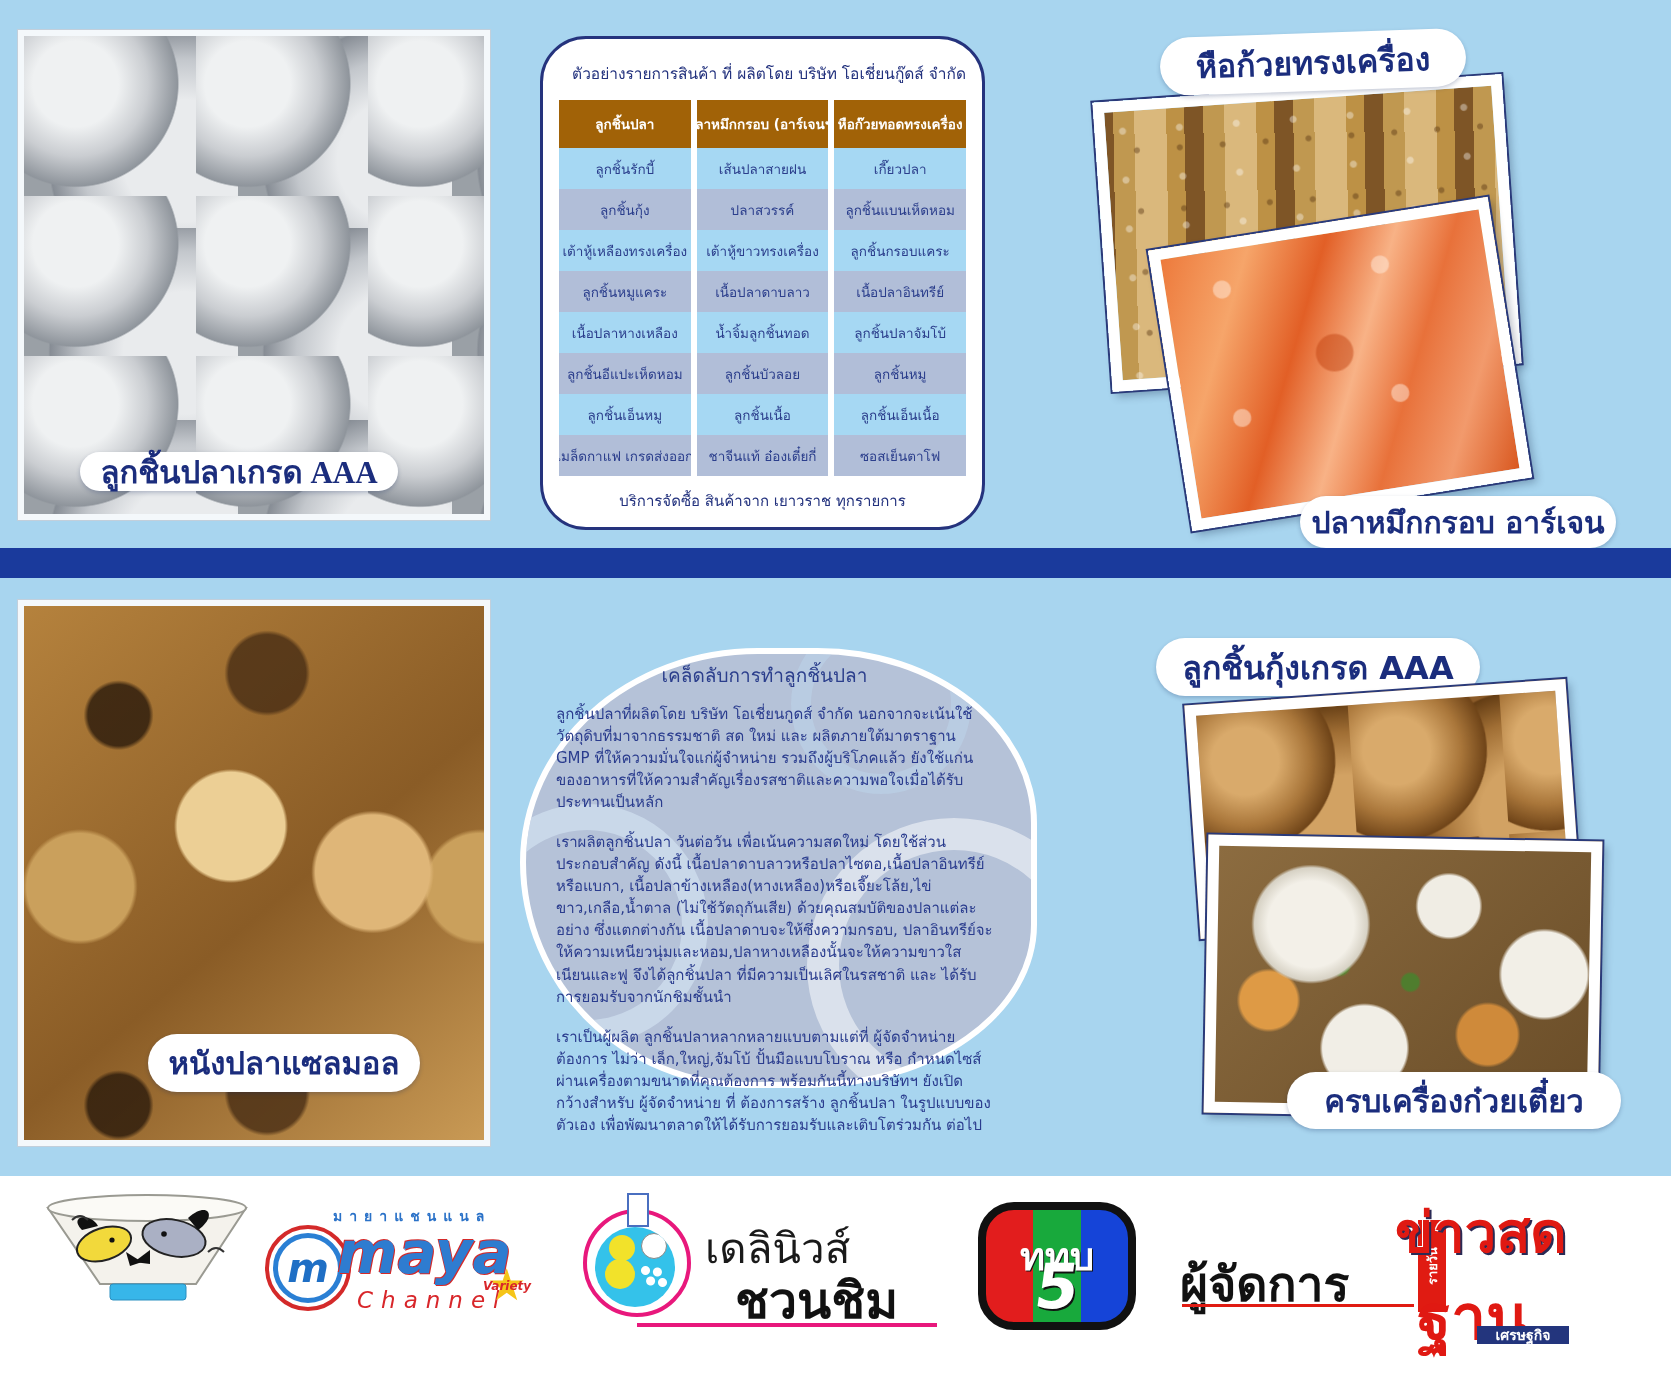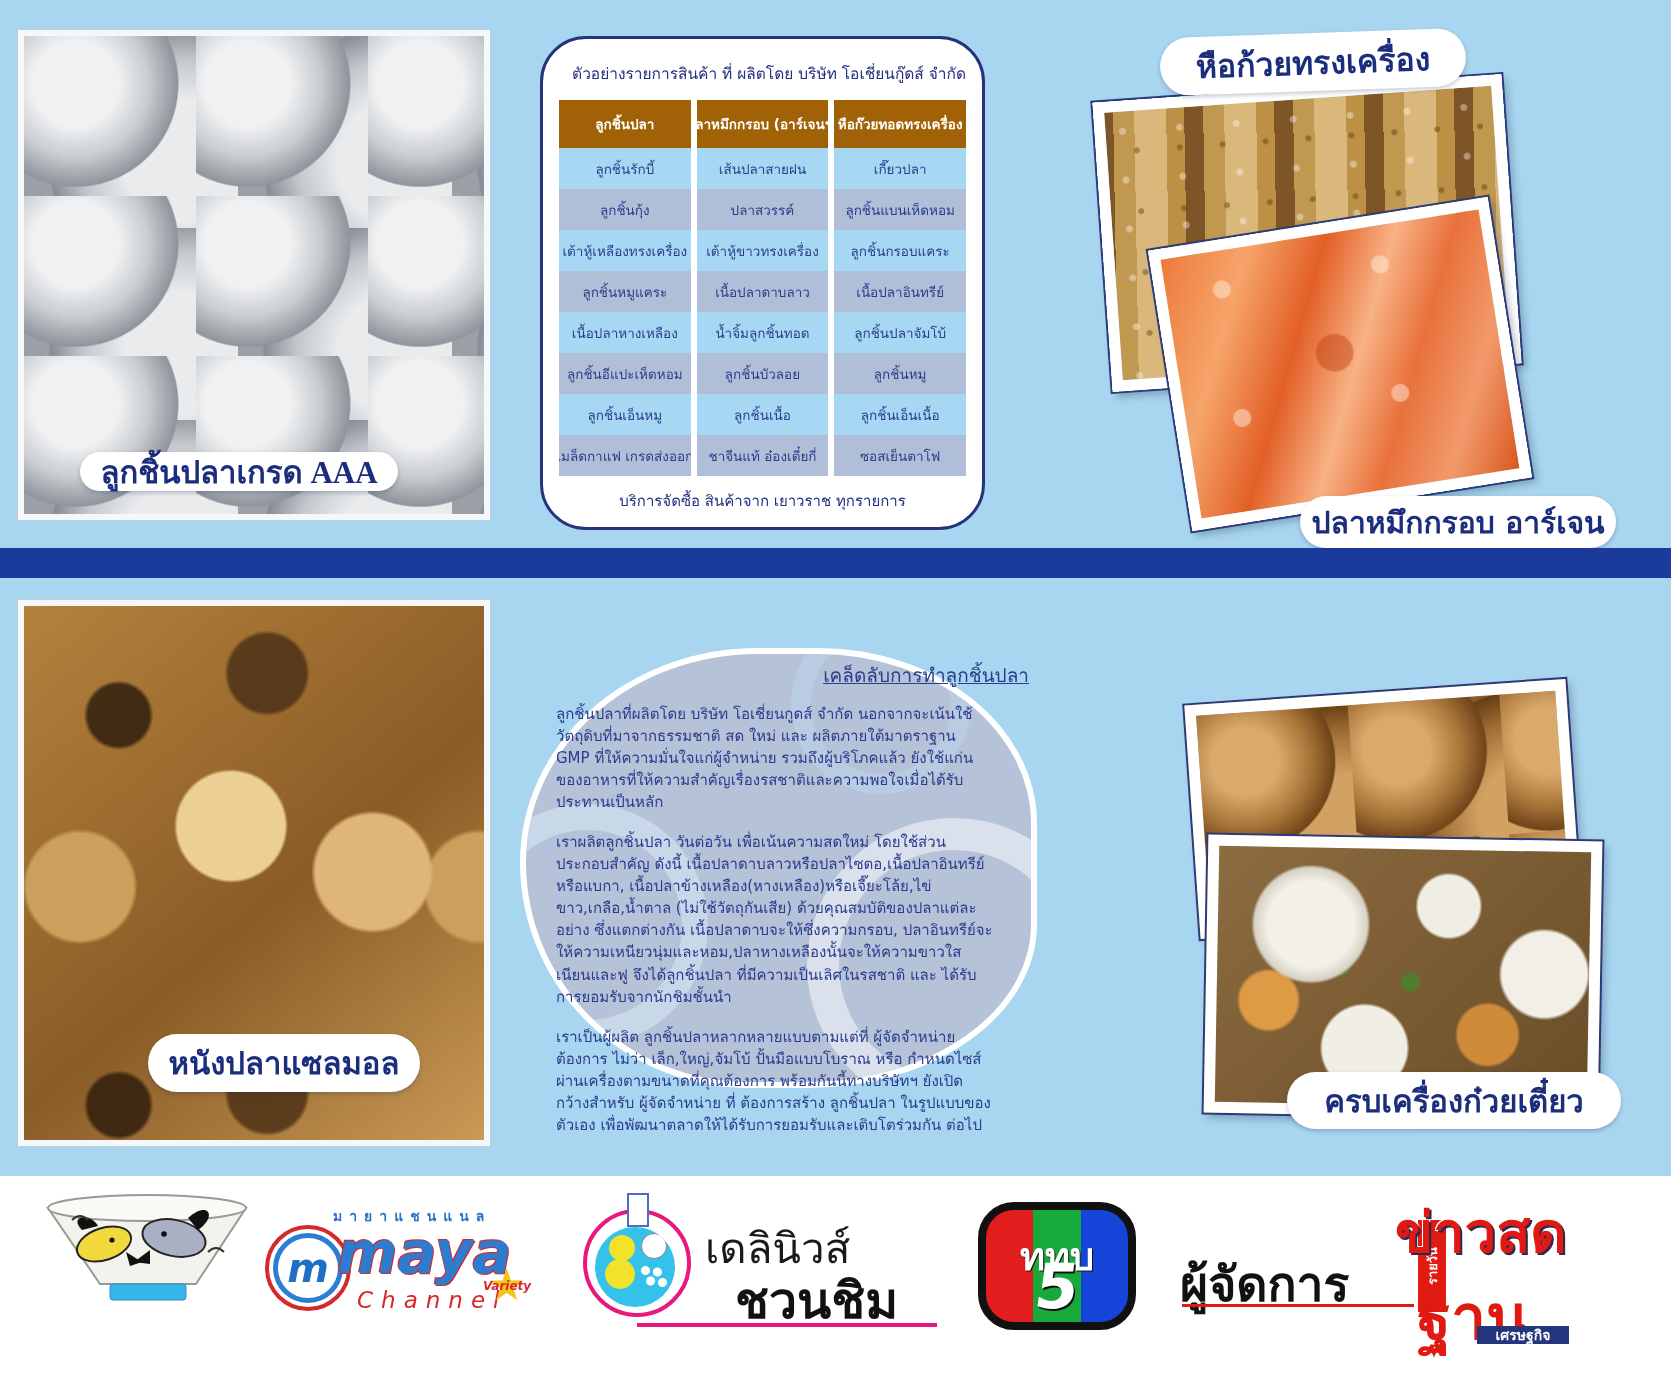--- a/index.html
+++ b/index.html
@@ -67,22 +67,22 @@
   
   #divider{position:absolute;left:0;top:548px;width:1671px;height:30px;background:#1a3a9c;}
 
   
   #blob{position:absolute;left:520px;top:648px;width:505px;height:428px;background:#b5c2d8;
      border:6px solid #fff;border-radius:52% 48% 50% 50% / 55% 45% 42% 58%;overflow:hidden;}
   .ring{position:absolute;border-radius:50%;}
   #ring1{right:-70px;bottom:-30px;width:230px;height:230px;border:32px solid rgba(255,255,255,.5);}
   #ring2{left:-60px;top:150px;width:190px;height:190px;border:26px solid rgba(212,228,243,.65);}
   #ring3{right:60px;top:-40px;width:140px;height:140px;border:20px solid rgba(190,214,236,.5);}
-  #article-title{position:absolute;left:524px;top:660px;width:505px;text-align:right;
-     color:#2b3e8c;font-size:19px;text-decoration:underline;}
+  #article-title{position:absolute;left:512px;top:660px;width:505px;text-align:center;
+     color:#2b3e8c;font-size:19px;}
   #article-text{position:absolute;left:556px;top:703px;width:438px;color:#2a3c8e;font-size:15px;line-height:1.47;}
   #article-text p{margin:0 0 18px;}
 
   
   #footer-band{position:absolute;left:0;top:1176px;width:1671px;height:206px;background:#fff;}
 
   #maya-logo{position:absolute;left:265px;top:1205px;width:285px;height:118px;}
   #maya-thai{position:absolute;left:68px;top:0;color:#2b72c8;font-size:14px;font-weight:bold;letter-spacing:7px;}
   #maya-circle{position:absolute;left:0;top:20px;width:86px;height:86px;border-radius:50%;
      border:4px solid #d42a2a;box-sizing:border-box;display:flex;align-items:center;justify-content:center;}
@@ -205,20 +205,23 @@
     <div class="ring" id="ring2"></div>
     <div class="ring" id="ring3"></div>
   </div>
   <div id="article-title">เคล็ดลับการทำลูกชิ้นปลา</div>
   <div id="article-text">
     <p>ลูกชิ้นปลาที่ผลิตโดย บริษัท โอเชี่ยนกูดส์ จำกัด นอกจากจะเน้นใช้วัตถุดิบที่มาจากธรรมชาติ สด ใหม่ และ ผลิตภายใต้มาตราฐาน GMP ที่ให้ความมั่นใจแก่ผู้จำหน่าย รวมถึงผู้บริโภคแล้ว ยังใช้แก่นของอาหารที่ให้ความสำคัญเรื่องรสชาติและความพอใจเมื่อได้รับประทานเป็นหลัก</p>
     <p>เราผลิตลูกชิ้นปลา วันต่อวัน เพื่อเน้นความสดใหม่ โดยใช้ส่วนประกอบสำคัญ ดังนี้ เนื้อปลาดาบลาวหรือปลาไซตอ,เนื้อปลาอินทรีย์หรือแบกา, เนื้อปลาข้างเหลือง(หางเหลือง)หรือเจี๊ยะโล้ย,ไข่ขาว,เกลือ,น้ำตาล (ไม่ใช้วัตถุกันเสีย) ด้วยคุณสมบัติของปลาแต่ละอย่าง ซึ่งแตกต่างกัน เนื้อปลาดาบจะให้ซึ่งความกรอบ, ปลาอินทรีย์จะให้ความเหนียวนุ่มและหอม,ปลาหางเหลืองนั้นจะให้ความขาวใสเนียนและฟู จึงได้ลูกชิ้นปลา ที่มีความเป็นเลิศในรสชาติ และ ได้รับการยอมรับจากนักชิมชั้นนำ</p>
     <p>เราเป็นผู้ผลิต ลูกชิ้นปลาหลากหลายแบบตามแต่ที่ ผู้จัดจำหน่าย ต้องการ ไม่ว่า เล็ก,ใหญ่,จัมโบ้ ปั้นมือแบบโบราณ หรือ กำหนดไซส์ผ่านเครื่องตามขนาดที่คุณต้องการ พร้อมกันนี้ทางบริษัทฯ ยังเปิดกว้างสำหรับ ผู้จัดจำหน่าย ที่ ต้องการสร้าง ลูกชิ้นปลา ในรูปแบบของตัวเอง เพื่อพัฒนาตลาดให้ได้รับการยอมรับและเติบโตร่วมกัน ต่อไป</p>
   </div>
 
+  <div class="pill" style="left:1156px;top:638px;width:324px;height:58px;font-size:32px;">
+    <span>ลูกชิ้นกุ้งเกรด AAA</span>
+  </div>
   <div class="photo frame-white ph-shrimpballs" style="left:1192px;top:692px;width:360px;height:212px;transform:rotate(-4deg);"></div>
   <div class="photo frame-white ph-soup" style="left:1206px;top:838px;width:372px;height:256px;transform:rotate(1deg);"></div>
   <div class="pill" style="left:1287px;top:1072px;width:334px;height:57px;font-size:31px;">
     <span>ครบเครื่องก๋วยเตี๋ยว</span>
   </div>
 
   <div id="footer-band"></div>
 
   <svg style="position:absolute;left:38px;top:1186px;" width="218" height="124" viewBox="0 0 218 124">
     <path d="M10 22 L208 22 L158 98 L62 98 Z" fill="#f4f2ec" stroke="#9a9a92" stroke-width="2"></path>

